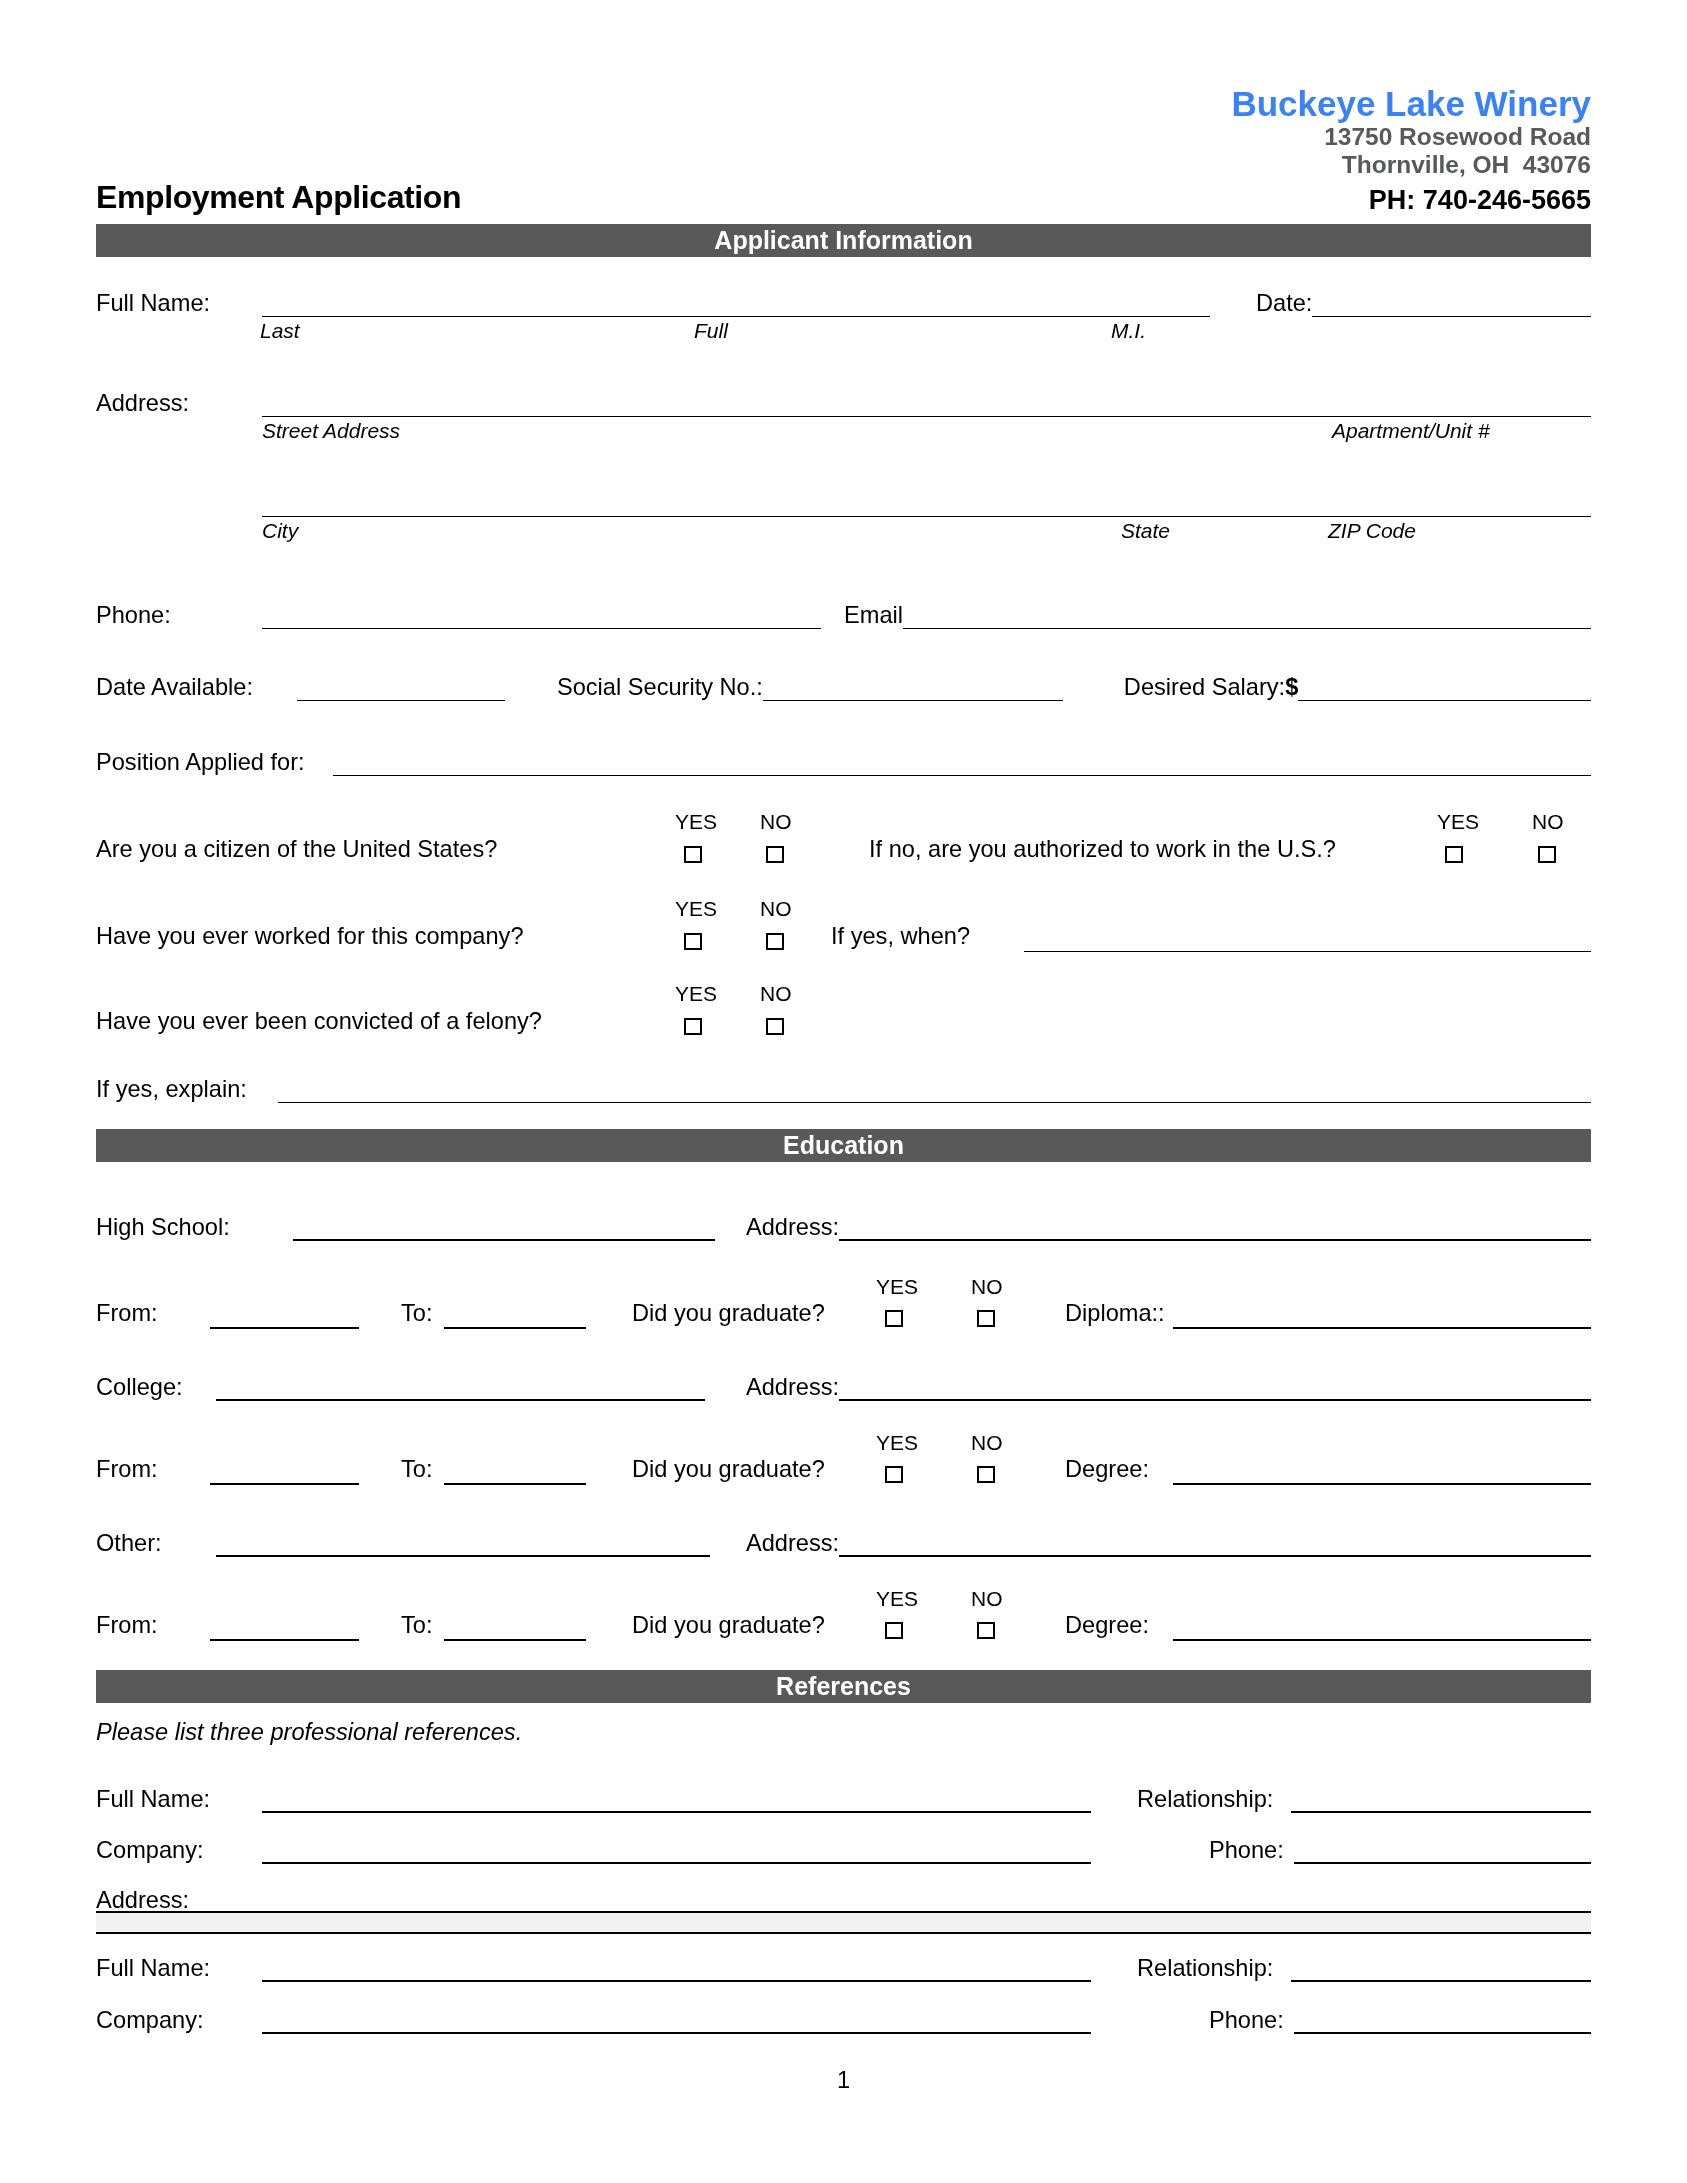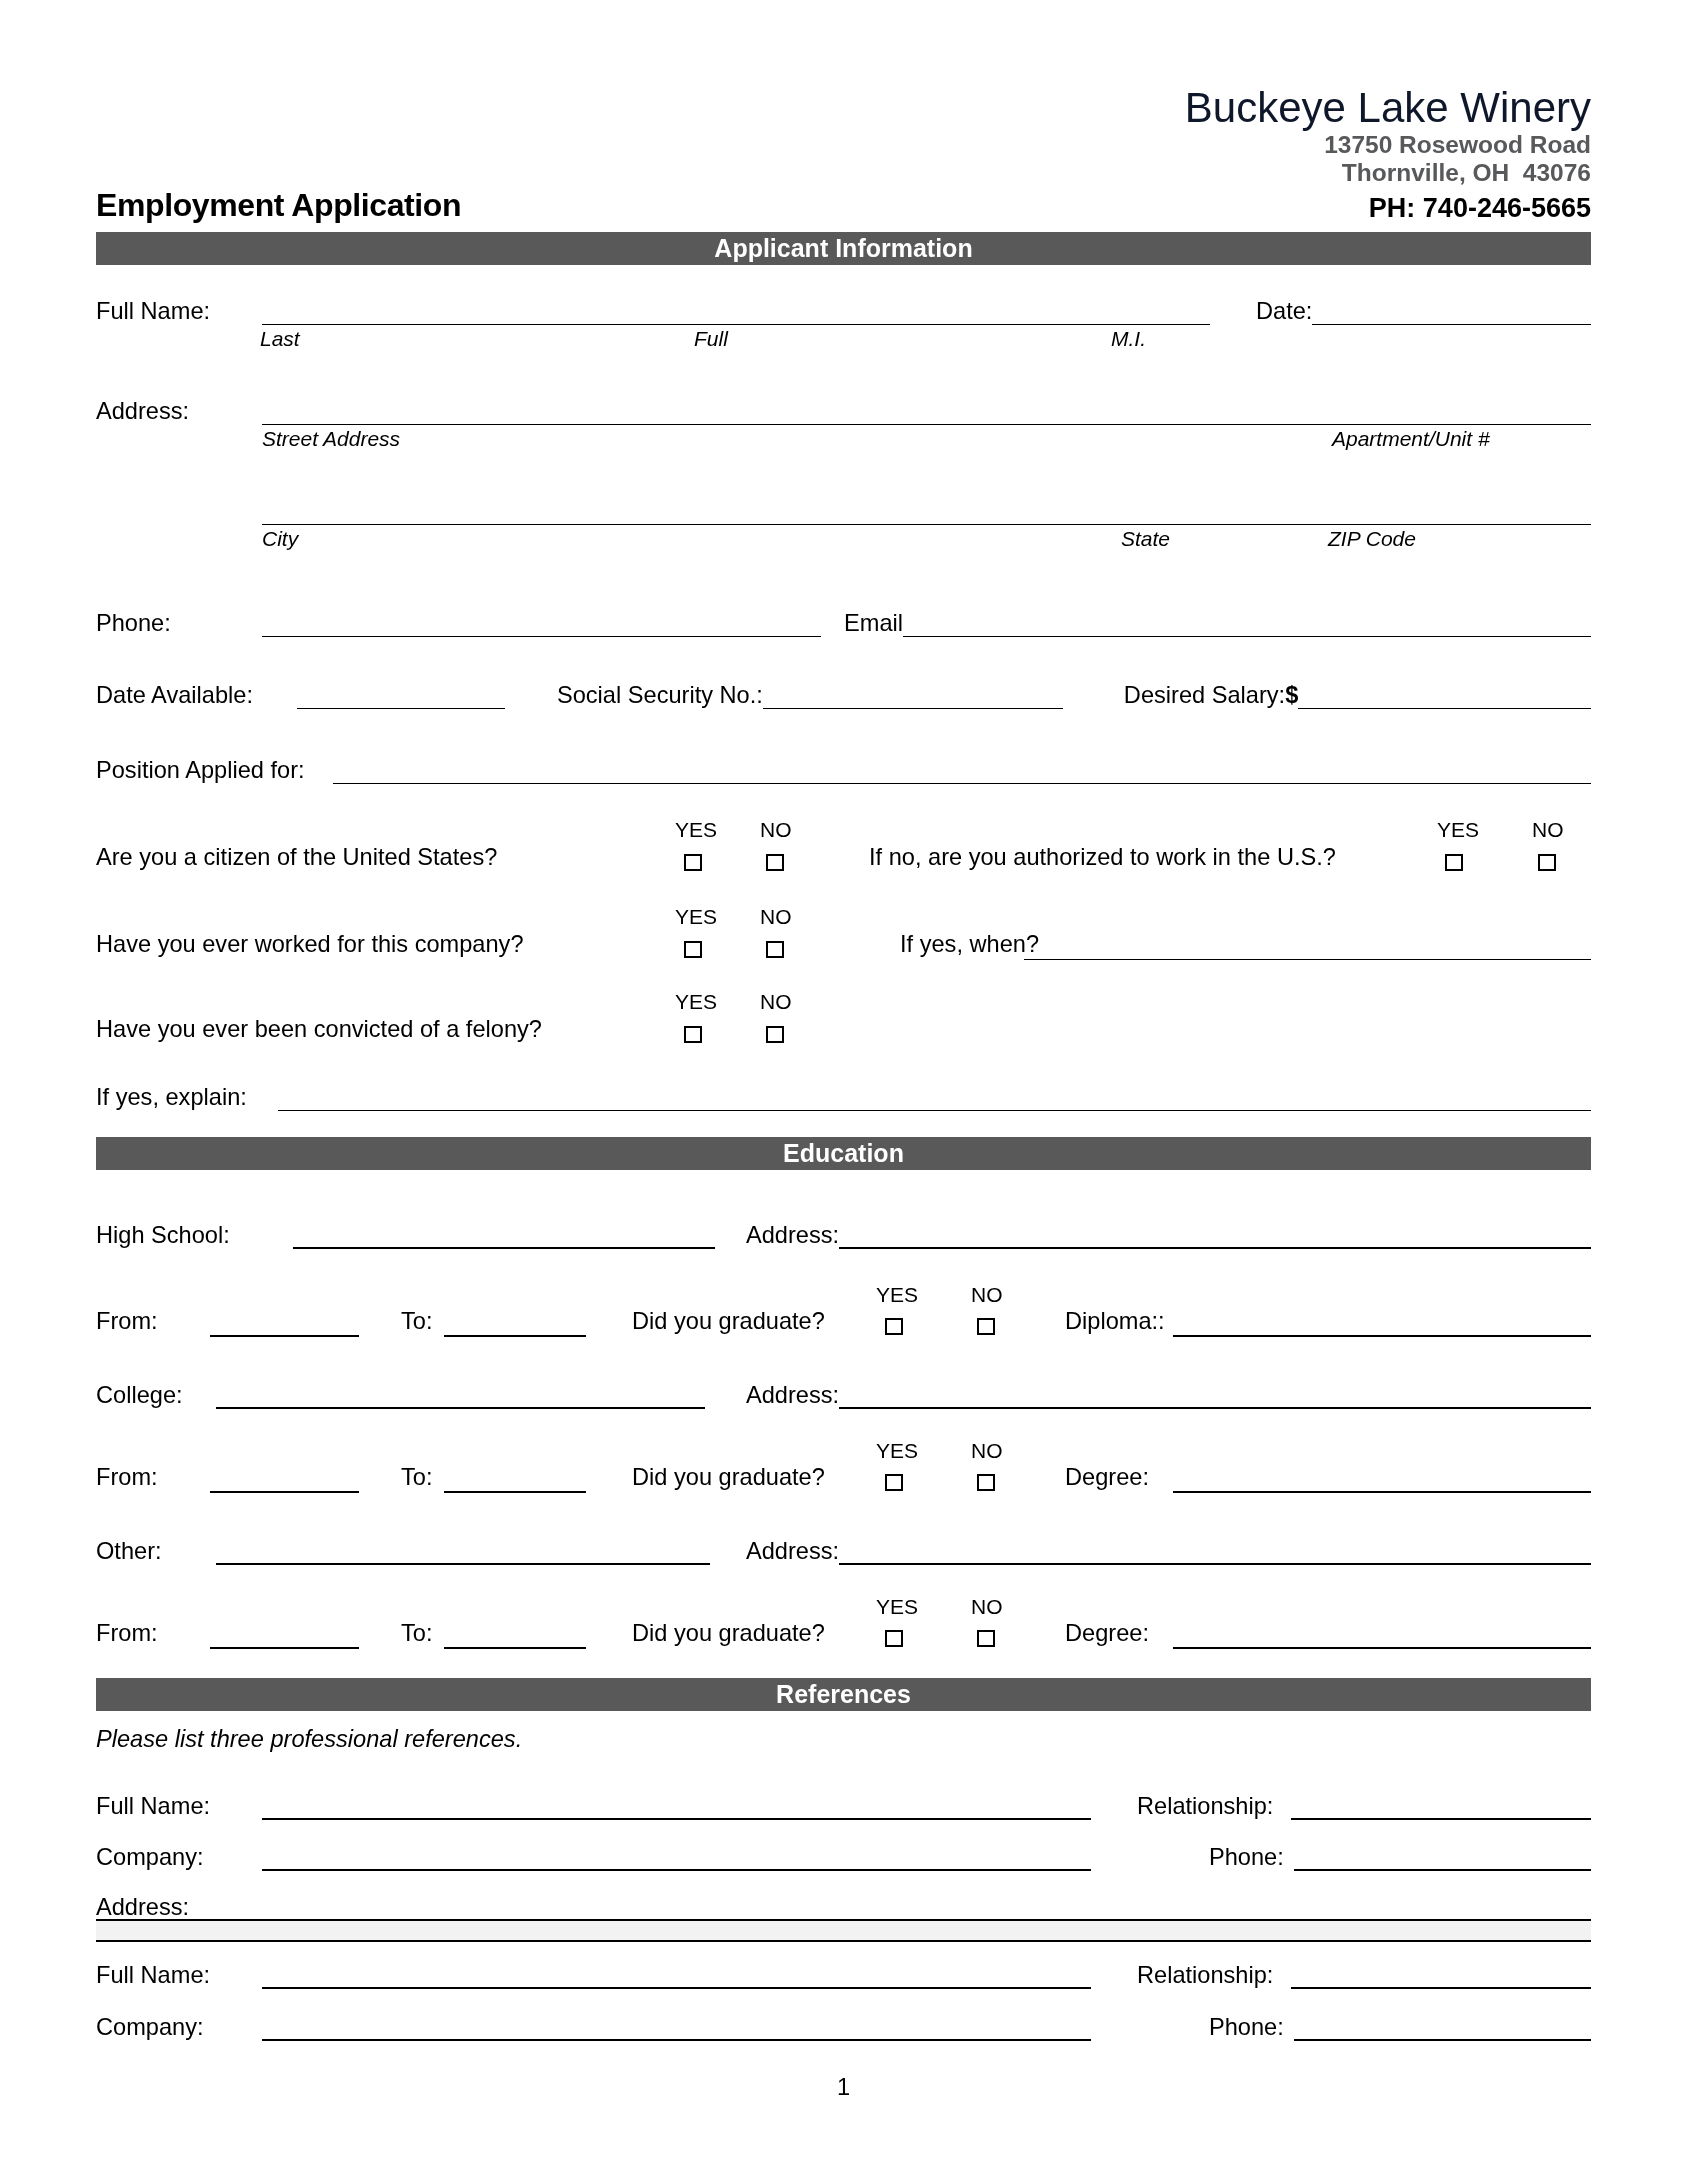--- a/index.html
+++ b/index.html
@@ -8,21 +8,21 @@
     width:1687px; height:2184px;
     font-family:"Liberation Sans","DejaVu Sans",sans-serif;
     color:#000; overflow:hidden;
   }
   #page { width:1687px; height:2184px; padding:0 96px; position:relative; }
 
   
   .header { display:flex; justify-content:space-between; align-items:flex-end; margin-top:84px; }
   .form-title { font-size:32px; font-weight:bold; letter-spacing:-0.4px;text-align:center; }
   .company-block { text-align:right; }
-  .company-name { font-size:42px; font-weight:normal; color:#0f172a; line-height:1.12; }
+  .company-name { font-size:35px; font-weight:bold; color:#3b82f6; line-height:1.12; }
   .company-addr { font-size:24.5px; font-weight:bold; color:#58595B; line-height:1.15; white-space:pre; }
   .company-phone { font-size:27px; font-weight:bold; color:#000; margin-top:5.2px; }
 
   
   .bar { height:33px; background:#595959; color:#fff; font-size:25px; font-weight:bold;
          display:flex; align-items:center; justify-content:center; }
 
   
   .row  { display:flex; align-items:flex-end; height:30px; font-size:23.6px; }
   .lbl  { white-space:nowrap; }
@@ -139,21 +139,21 @@
   </div>
 
   <div class="ynrow" style="margin-top:33px">
     <span style="left:579px">YES</span>
     <span style="left:664px">NO</span>
   </div>
   <div class="absrow" style="height:31px">
     <span style="left:0">Have you ever worked for this company?</span>
     <span class="cb" style="left:588px"></span>
     <span class="cb" style="left:670px"></span>
-    <span style="left:804px">If yes, when?</span>
+    <span style="left:735px">If yes, when?</span>
     <span class="aline" style="left:928px;right:0"></span>
   </div>
 
   <div class="ynrow" style="margin-top:31px">
     <span style="left:579px">YES</span>
     <span style="left:664px">NO</span>
   </div>
   <div class="absrow" style="height:31px">
     <span style="left:0">Have you ever been convicted of a felony?</span>
     <span class="cb" style="left:588px"></span>

